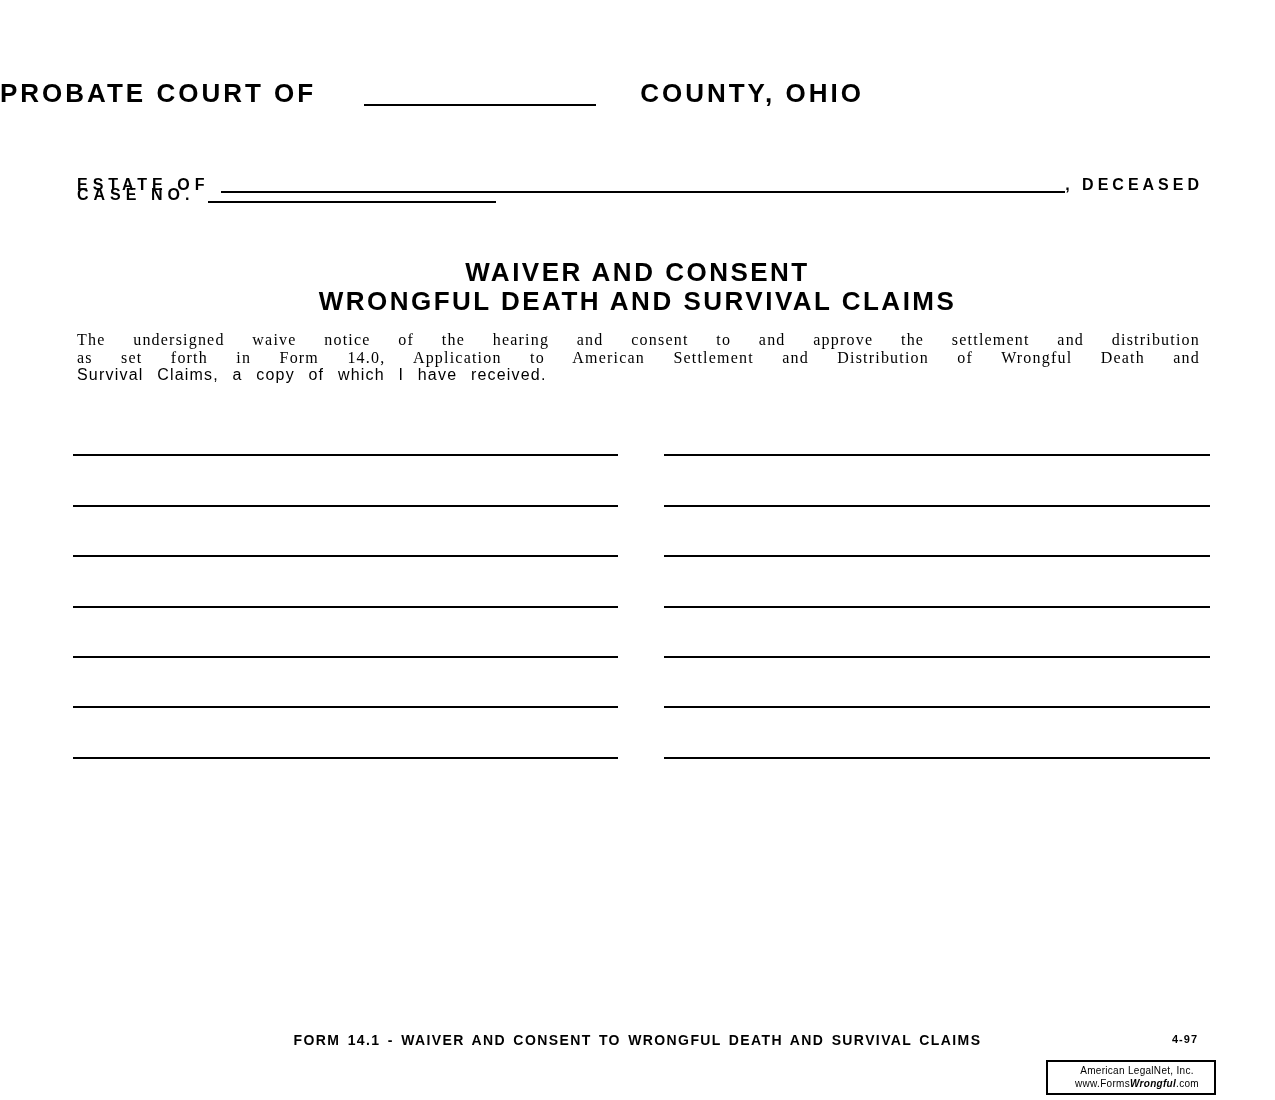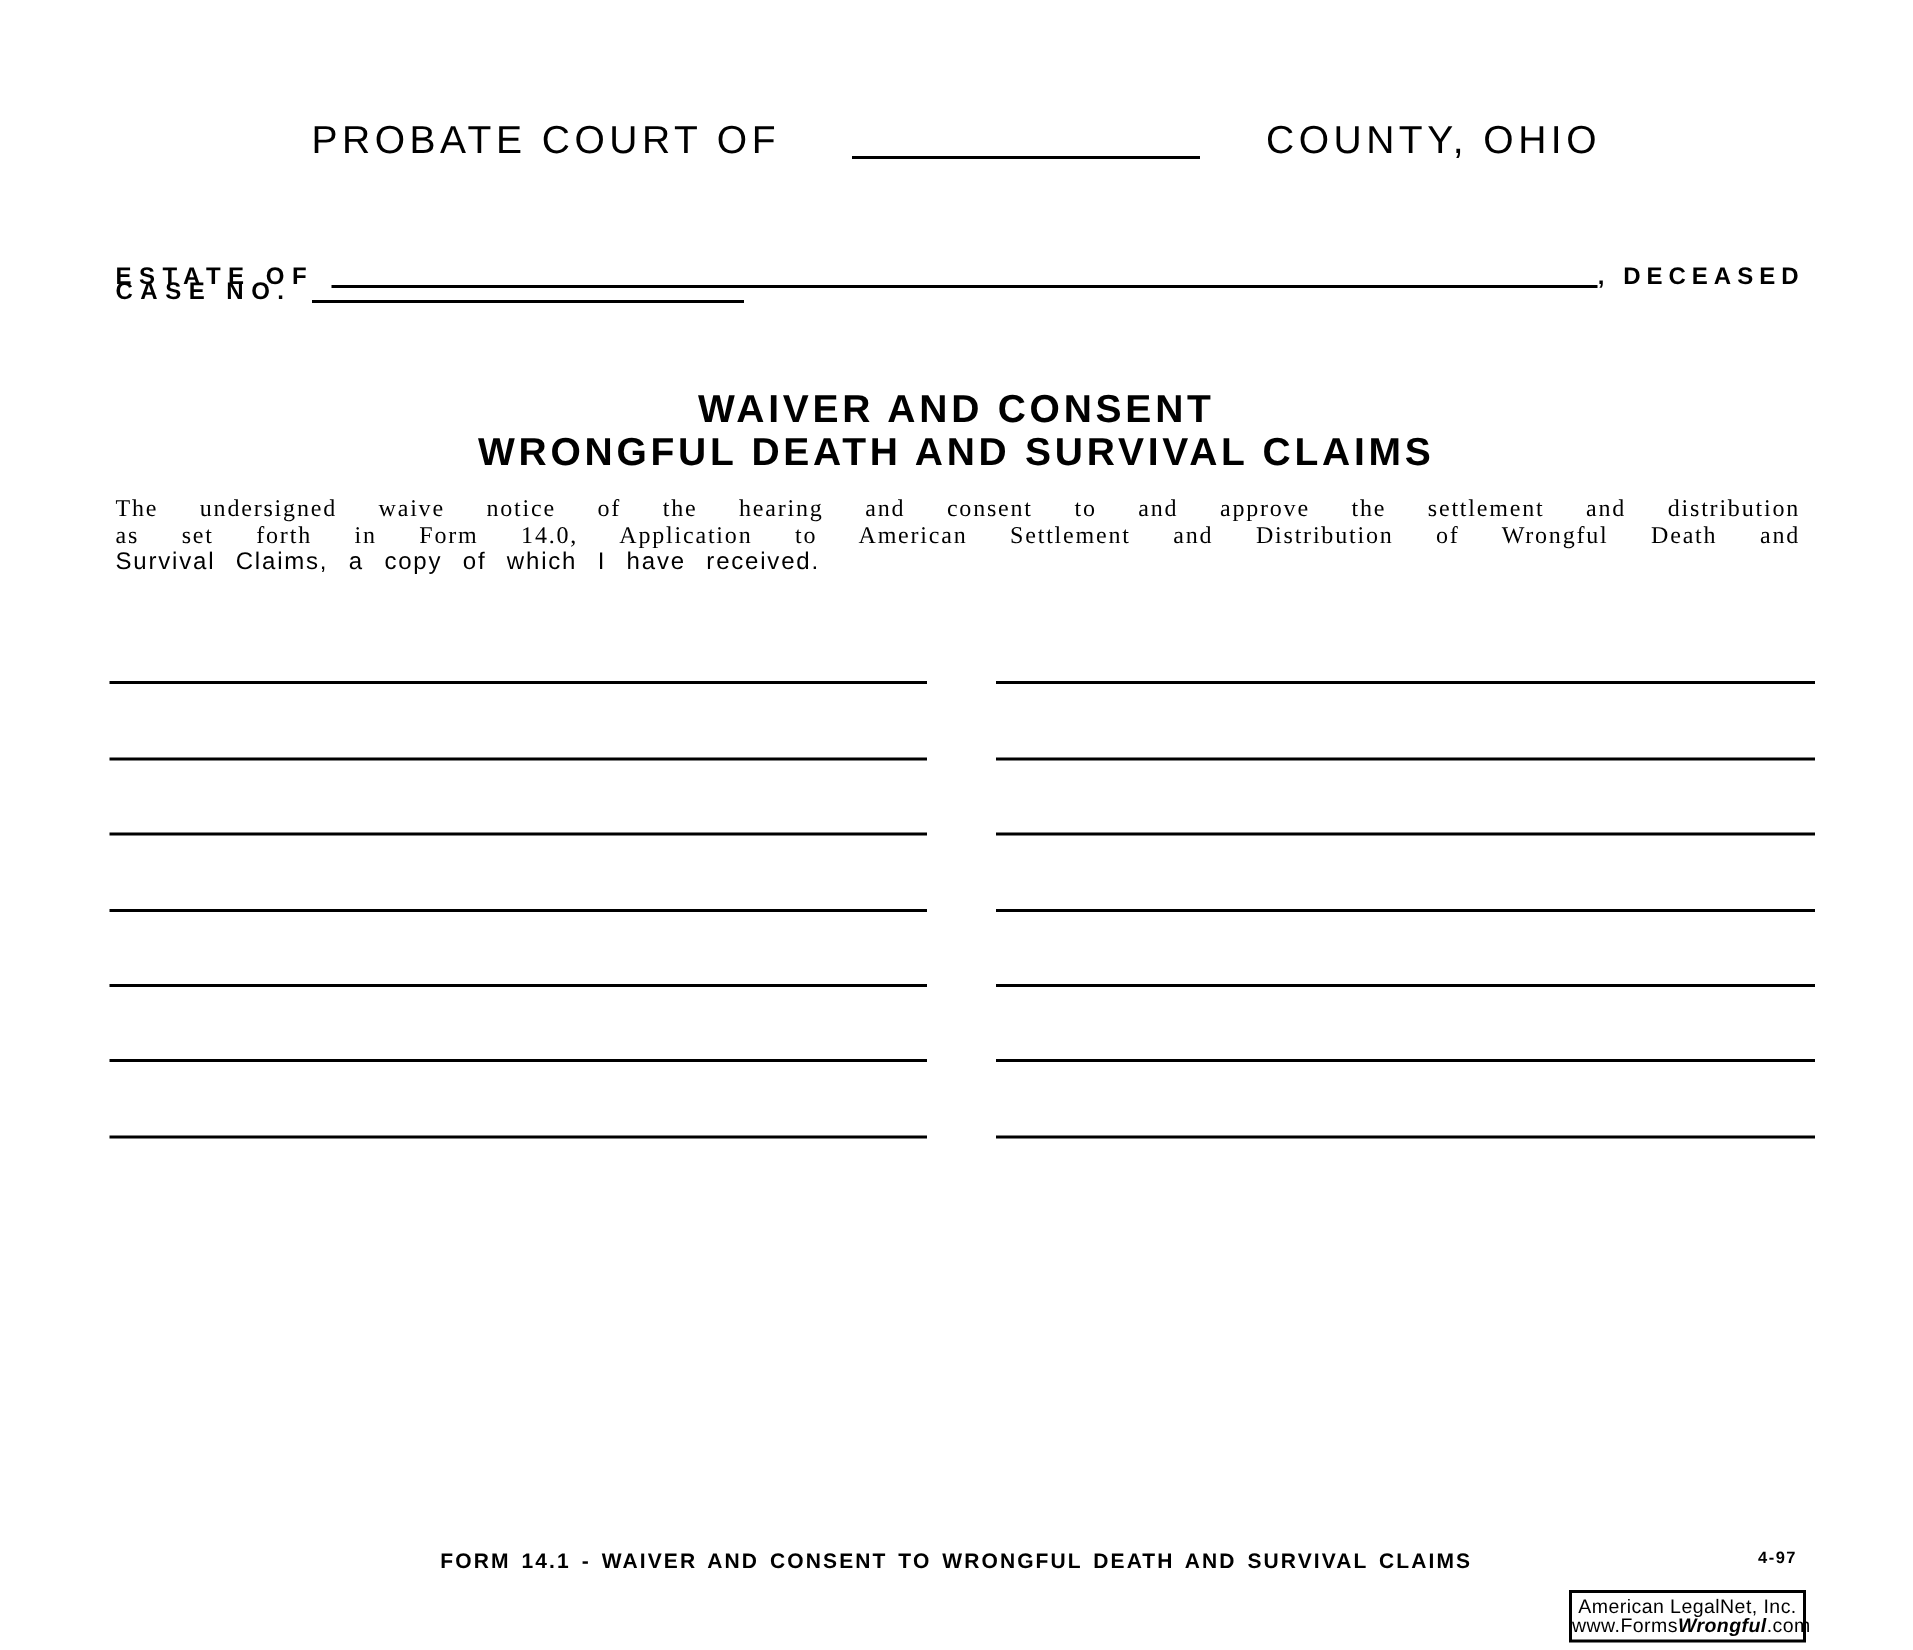--- a/index.html
+++ b/index.html
@@ -10,22 +10,22 @@
     background: #ffffff;
     color: #000;
     font-family: "Liberation Sans", sans-serif;
     overflow: hidden;
   }
 
   
   .header-row {
     position: absolute;
     top: 78px; left: 0; width: 100%;
-    display: flex; justify-content: center; align-items: baseline;
-    font-weight: normal; font-size: 26px; letter-spacing: 3px;
+    display: flex; align-items: baseline;
+    font-weight: bold; font-size: 26px; letter-spacing: 3px;
     white-space: nowrap;
     gap: 32px;
   }
   .county-blank {
     display: inline-block; width: 232px;
     border-bottom: 2px solid #000;
     margin: 0 12px 0 16px;
     position: relative; top: 4px;
     height: 1px;
   }
@@ -88,23 +88,23 @@
     letter-spacing: 1.4px; word-spacing: 2px;
     white-space: nowrap;
   }
   .revision {
     position: absolute; top: 1033px; left: 1172px;
     font-size: 11px; letter-spacing: 1px; font-weight: bold;
   }
   .vendor-box {
     position: absolute; top: 1060px; left: 1046px; width: 154px;
     border: 2px solid #000;
-    padding: 2px 0 3px 0;
+    padding: 2px 0 3px 12px;
     text-align: center;
-    font-size: 13px; line-height: 13px; letter-spacing: 0.3px;
+    font-size: 10px; line-height: 13px; letter-spacing: 0.3px;
     white-space: nowrap;
   }
   .vendor-box .wf { font-style: italic; font-weight: bold; }
 </style>
 </head>
 <body>
 
 <div class="page">
 
   <div class="header-row">

